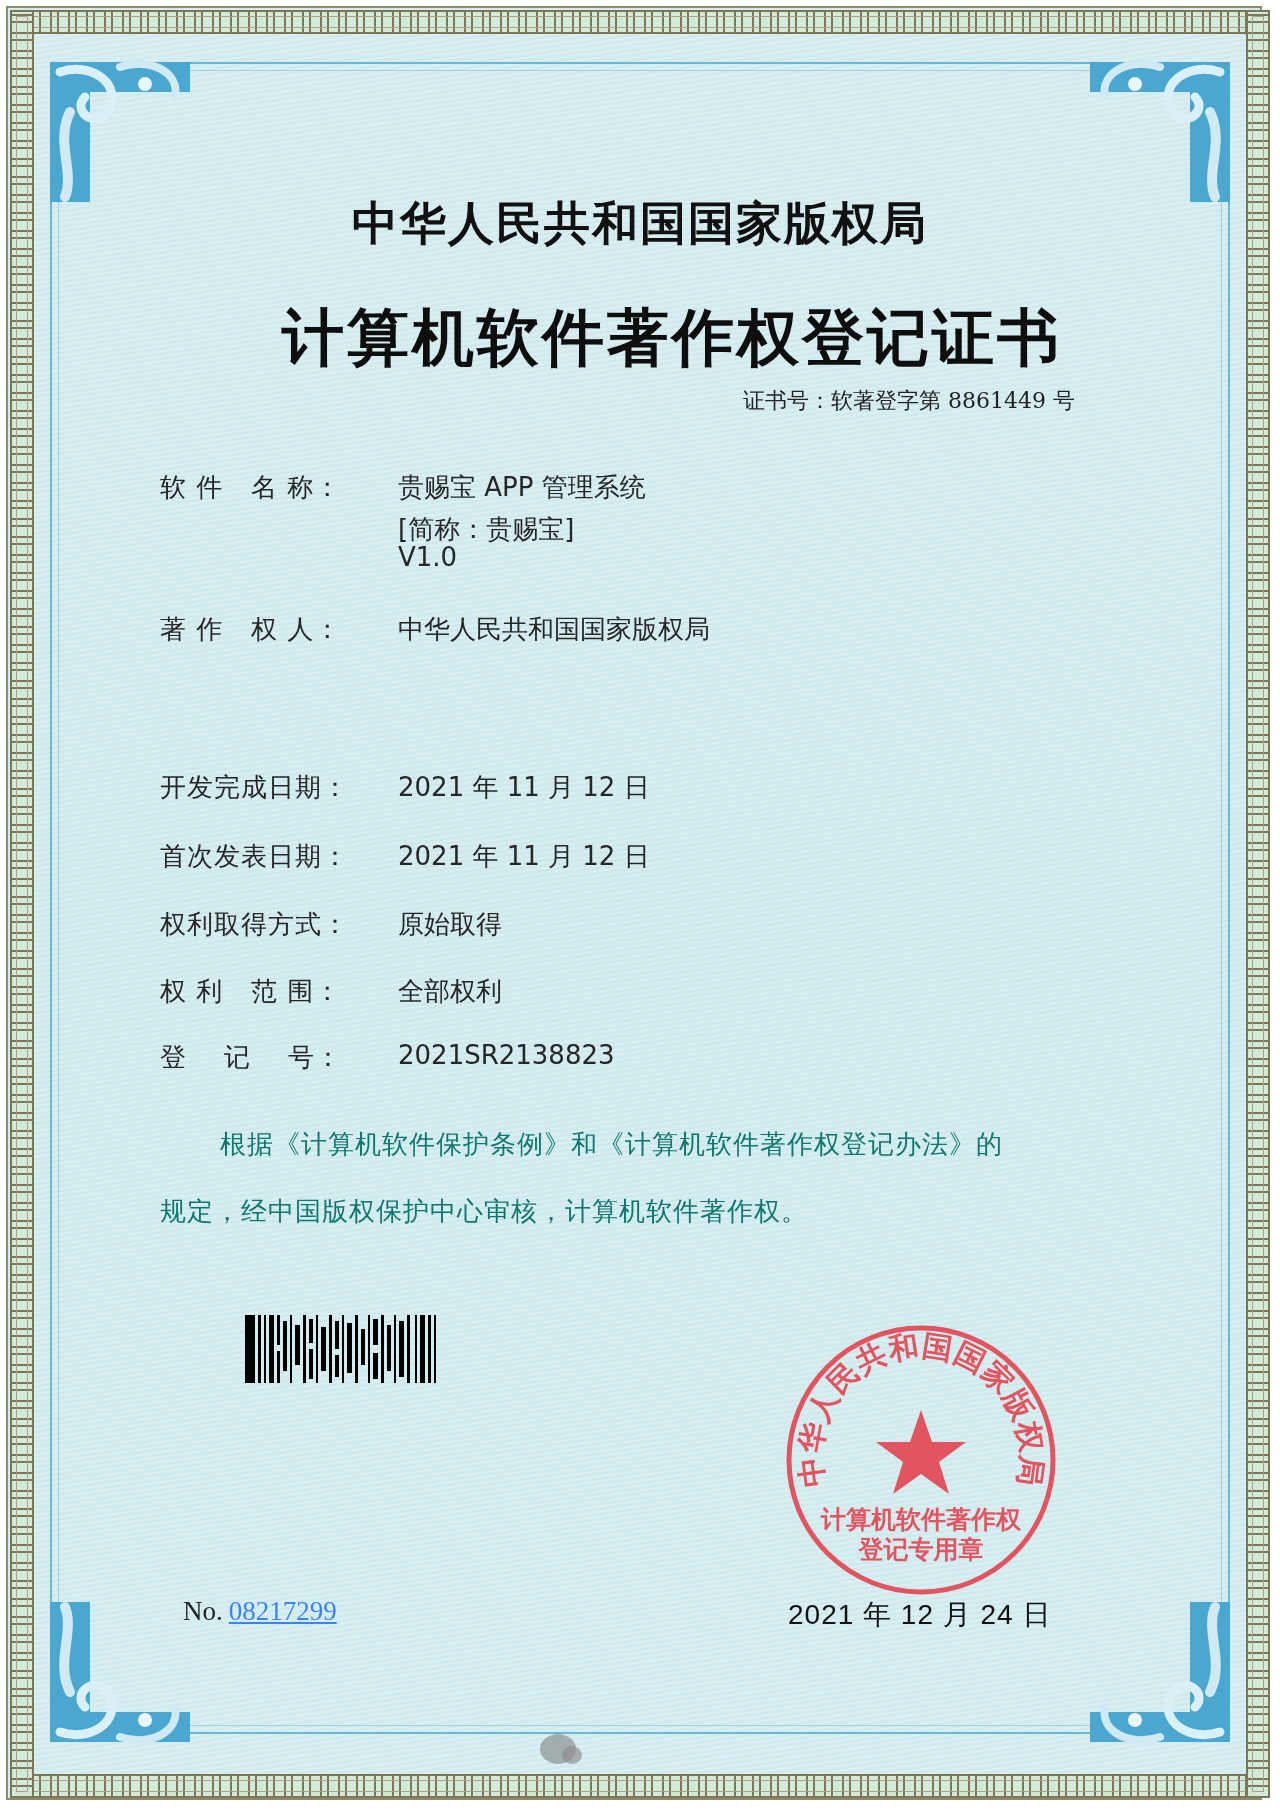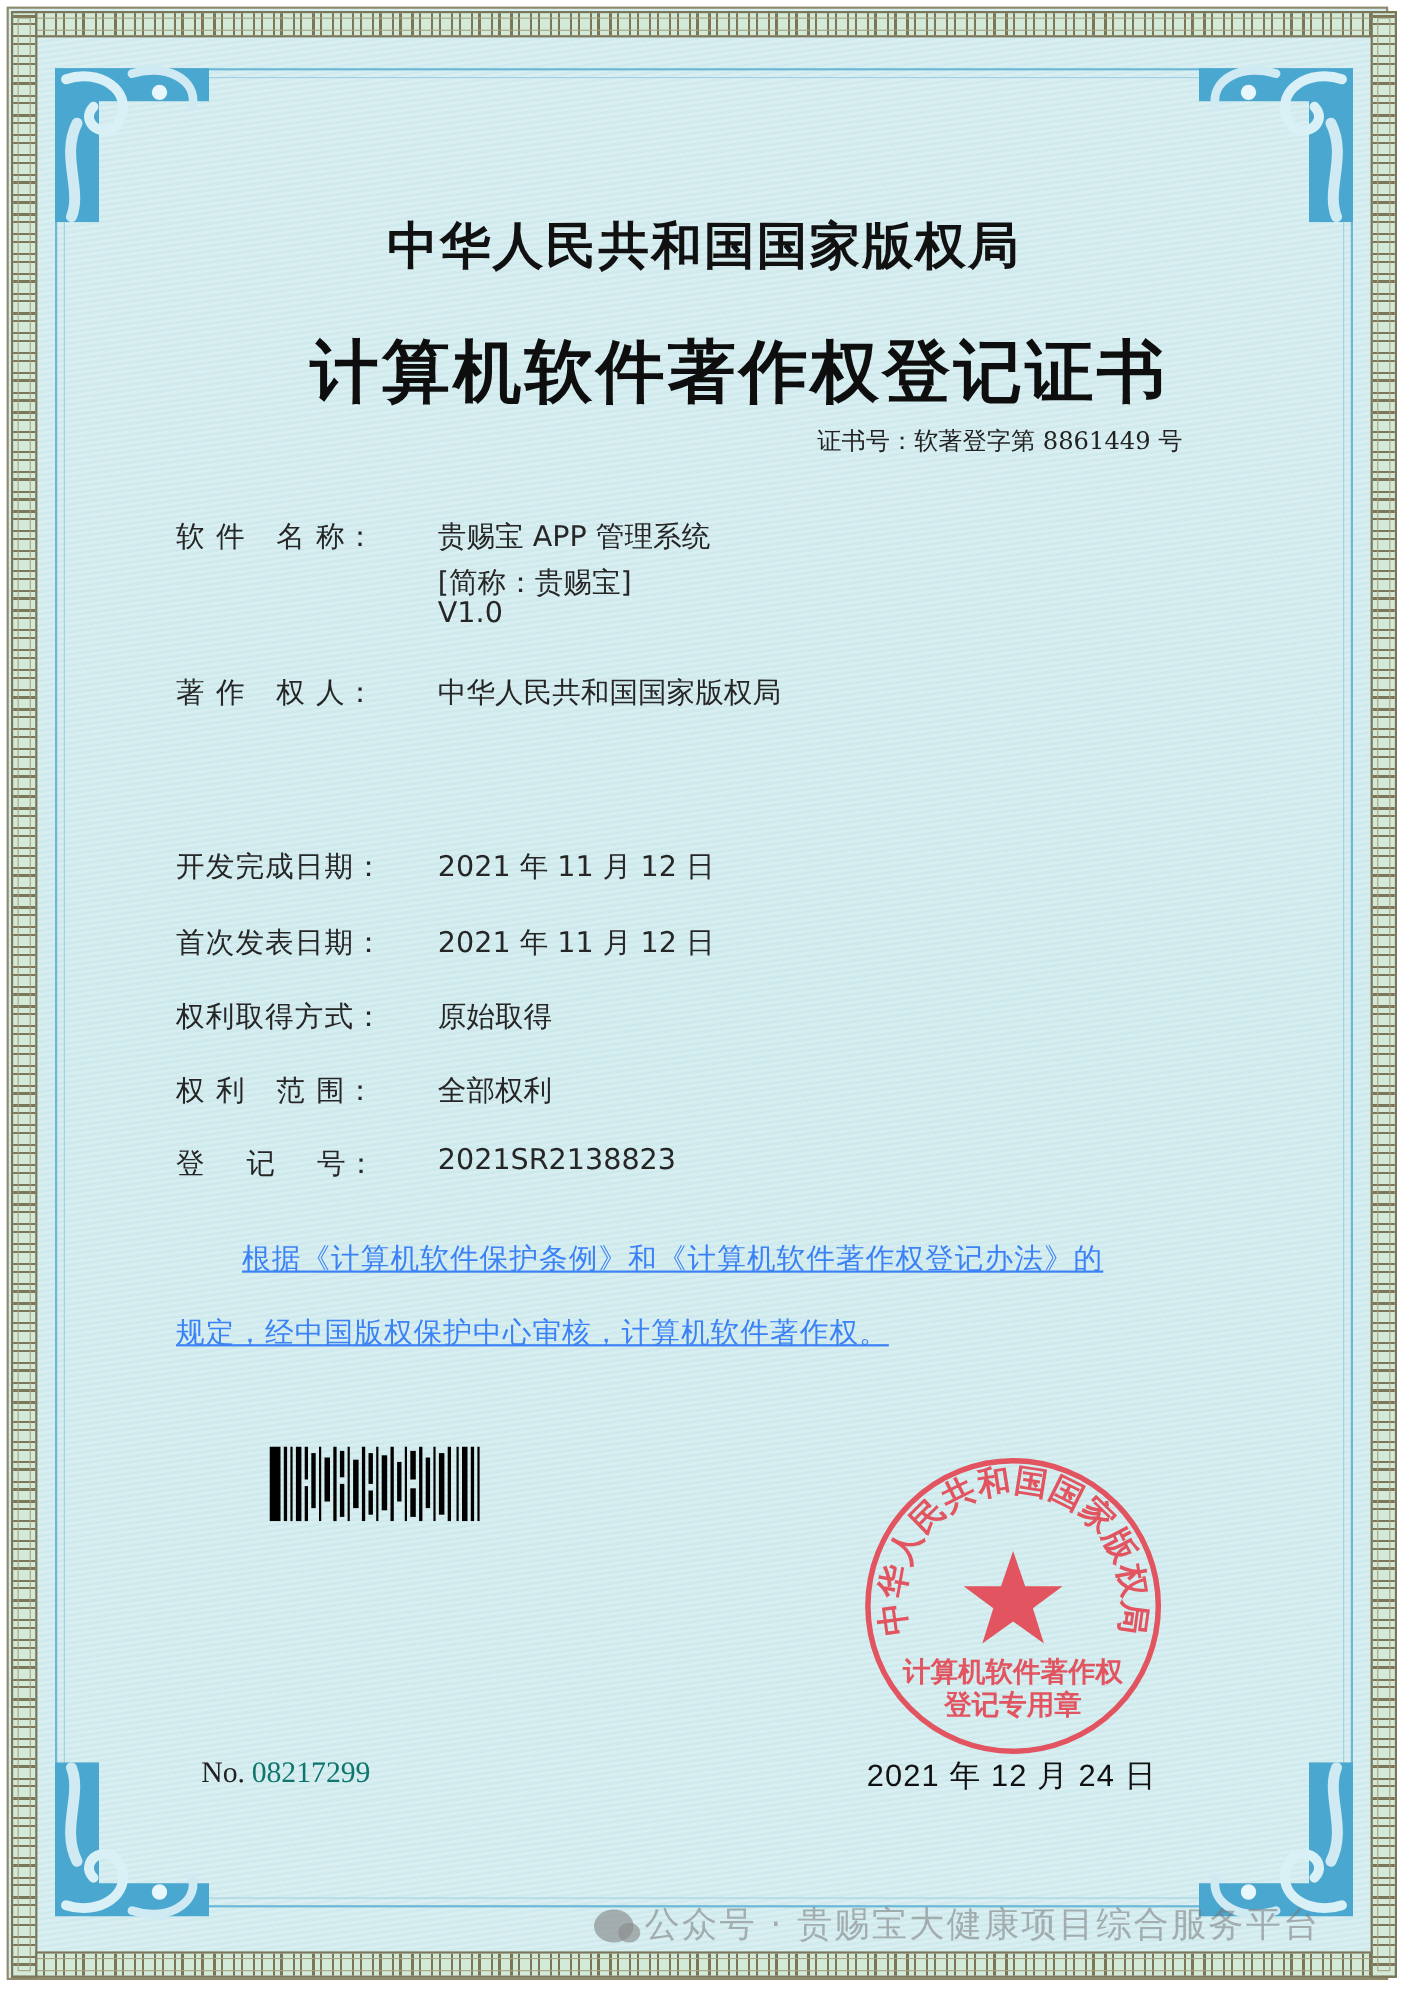--- a/index.html
+++ b/index.html
@@ -40,25 +40,25 @@
   .c-br{right:50px;bottom:58px;transform:scale(-1,-1);}
   
   .title1{position:absolute;left:0;width:1280px;top:193px;text-align:center;
           font-family:"DejaVu Serif","Liberation Serif",serif;font-weight:bold;font-size:46px;letter-spacing:2px;color:#111;}
   .title2{position:absolute;left:0;width:1280px;top:296px;text-align:center;
           font-family:"DejaVu Serif","Liberation Serif",serif;font-weight:bold;font-size:62px;letter-spacing:3px;color:#0e0e0e;padding-left:32px;}
   .certno{position:absolute;right:205px;top:386px;font-family:"DejaVu Serif","Liberation Serif",serif;font-size:22px;color:#222;}
   .row{position:absolute;left:160px;font-size:26px;color:#262626;font-family:"DejaVu Sans","Liberation Sans",sans-serif;}
   .label{position:absolute;left:0;white-space:pre;letter-spacing:1px;}
   .value{position:absolute;left:238px;white-space:nowrap;}
-  .para{position:absolute;font-family:"DejaVu Serif","Liberation Serif",serif;font-size:26px;color:#3b82f6;letter-spacing:1px;white-space:nowrap;text-decoration:underline;}
+  .para{position:absolute;font-family:"DejaVu Serif","Liberation Serif",serif;font-size:26px;color:#0f766e;letter-spacing:1px;white-space:nowrap;}
   .barcode{position:absolute;left:245px;top:1315px;width:196px;height:68px;}
   .barcode svg{width:100%;height:100%;display:block;}
   .serial{position:absolute;left:183px;top:1596px;font-family:"Liberation Serif","DejaVu Serif",serif;font-size:27px;color:#222;}
-  .serial .num{color:#0f766e;margin-left:6px;}
+  .serial .num{color:#3b82f6;margin-left:6px;text-decoration:underline;}
   .issue-date{position:absolute;left:788px;top:1596px;font-family:Liberation Sans, sans-serif;font-size:28px;color:#111;letter-spacing:1px;}
   .seal{position:absolute;left:783px;top:1322px;width:276px;height:276px;}
   .seal svg{width:100%;height:100%;display:block;}
   .watermark{position:absolute;left:540px;top:1728px;font-size:32px;color:rgba(120,120,120,0.55);white-space:nowrap;letter-spacing:2px;}
   .wm-icon{display:inline-block;width:36px;height:30px;border-radius:50%;background:rgba(120,120,120,0.55);vertical-align:middle;margin-right:10px;position:relative;}
   .wm-icon::after{content:"";position:absolute;right:-6px;bottom:0;width:20px;height:18px;border-radius:50%;background:rgba(140,140,140,0.65);}
 </style>
 </head>
 <body>
 
@@ -207,14 +207,14 @@
     <text x="138" y="236" text-anchor="middle" font-family="DejaVu Serif, serif" font-size="25" font-weight="bold" fill="#e2545f">登记专用章</text>
   </svg>
 </div>
 
 <div class="serial">
   <span>No.</span><span class="num">08217299</span>
 </div>
 <div class="issue-date">2021 年 12 月 24 日</div>
 
 <div class="watermark">
-  <span class="wm-icon"></span><span>公众号 · 贵赐宝大健康项目综合服务平台</span>
+  <span class="wm-icon"></span>
 </div>
 
 </body></html>

